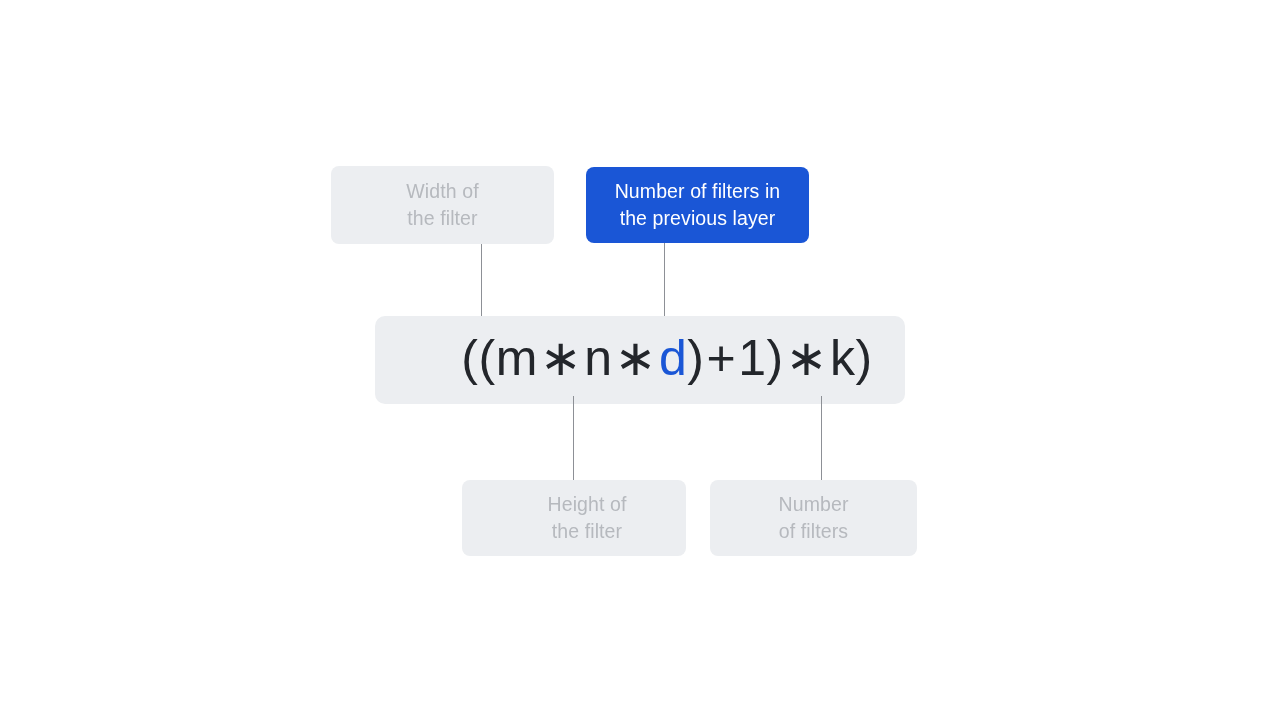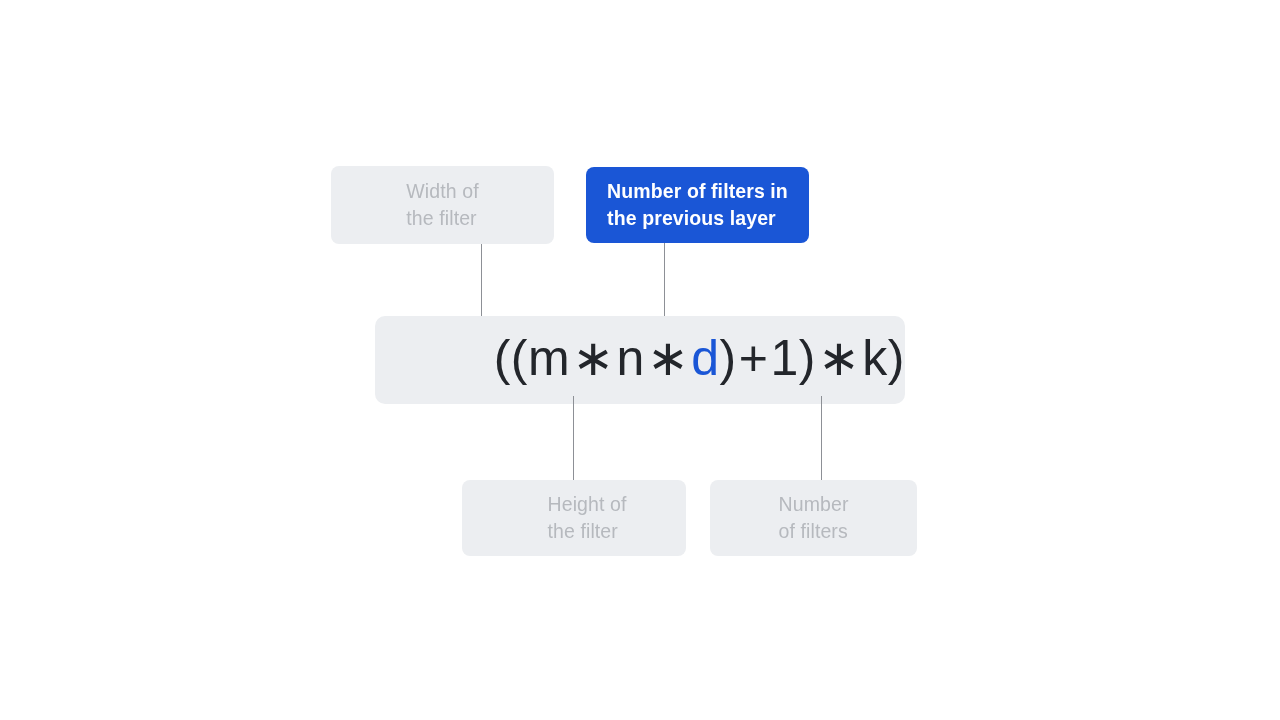--- a/index.html
+++ b/index.html
@@ -23,35 +23,36 @@
   }
 
   
   .callout {
     position: absolute;
     box-sizing: border-box;
     border-radius: 8px;
     display: flex;
     align-items: center;
     justify-content: center;
+    text-align: center;
     line-height: 1.38;
     white-space: pre-line;
     letter-spacing: 0.1px;
   }
   .callout.muted {
     background: #eceef1;
     color: #b6b9be;
     font-size: 19.5px;
     font-weight: 400;
   }
   .callout.accent {
     background: #1a56d6;
     color: #ffffff;
     font-size: 19.5px;
-    font-weight: 700;
+    font-weight: 400;
   }
 
   
   #box-width    { left: 331px; top: 166px; width: 223px; height: 78px; }
   #box-depth    { left: 586px; top: 167px; width: 223px; height: 76px; }
   #box-height   { left: 462px; top: 480px; width: 224px; height: 76px; padding-left: 26px; }
   #box-numfilt  { left: 710px; top: 480px; width: 207px; height: 76px; }
 
   
   .connector {
@@ -68,21 +69,21 @@
   #formula-box {
     position: absolute;
     left: 375px;
     top: 316px;
     width: 530px;
     height: 88px;
     background: #eceef1;
     border-radius: 10px;
     display: flex;
     align-items: center;
-    justify-content: flex-end;
+    justify-content: flex-start;
   }
   #formula-text {
     font-family: "Liberation Sans", sans-serif;
     font-size: 50px;
     font-weight: 400;
     color: #23262b;
     letter-spacing: 0.5px;
     white-space: pre;
     line-height: 1;
     padding-bottom: 4px;

